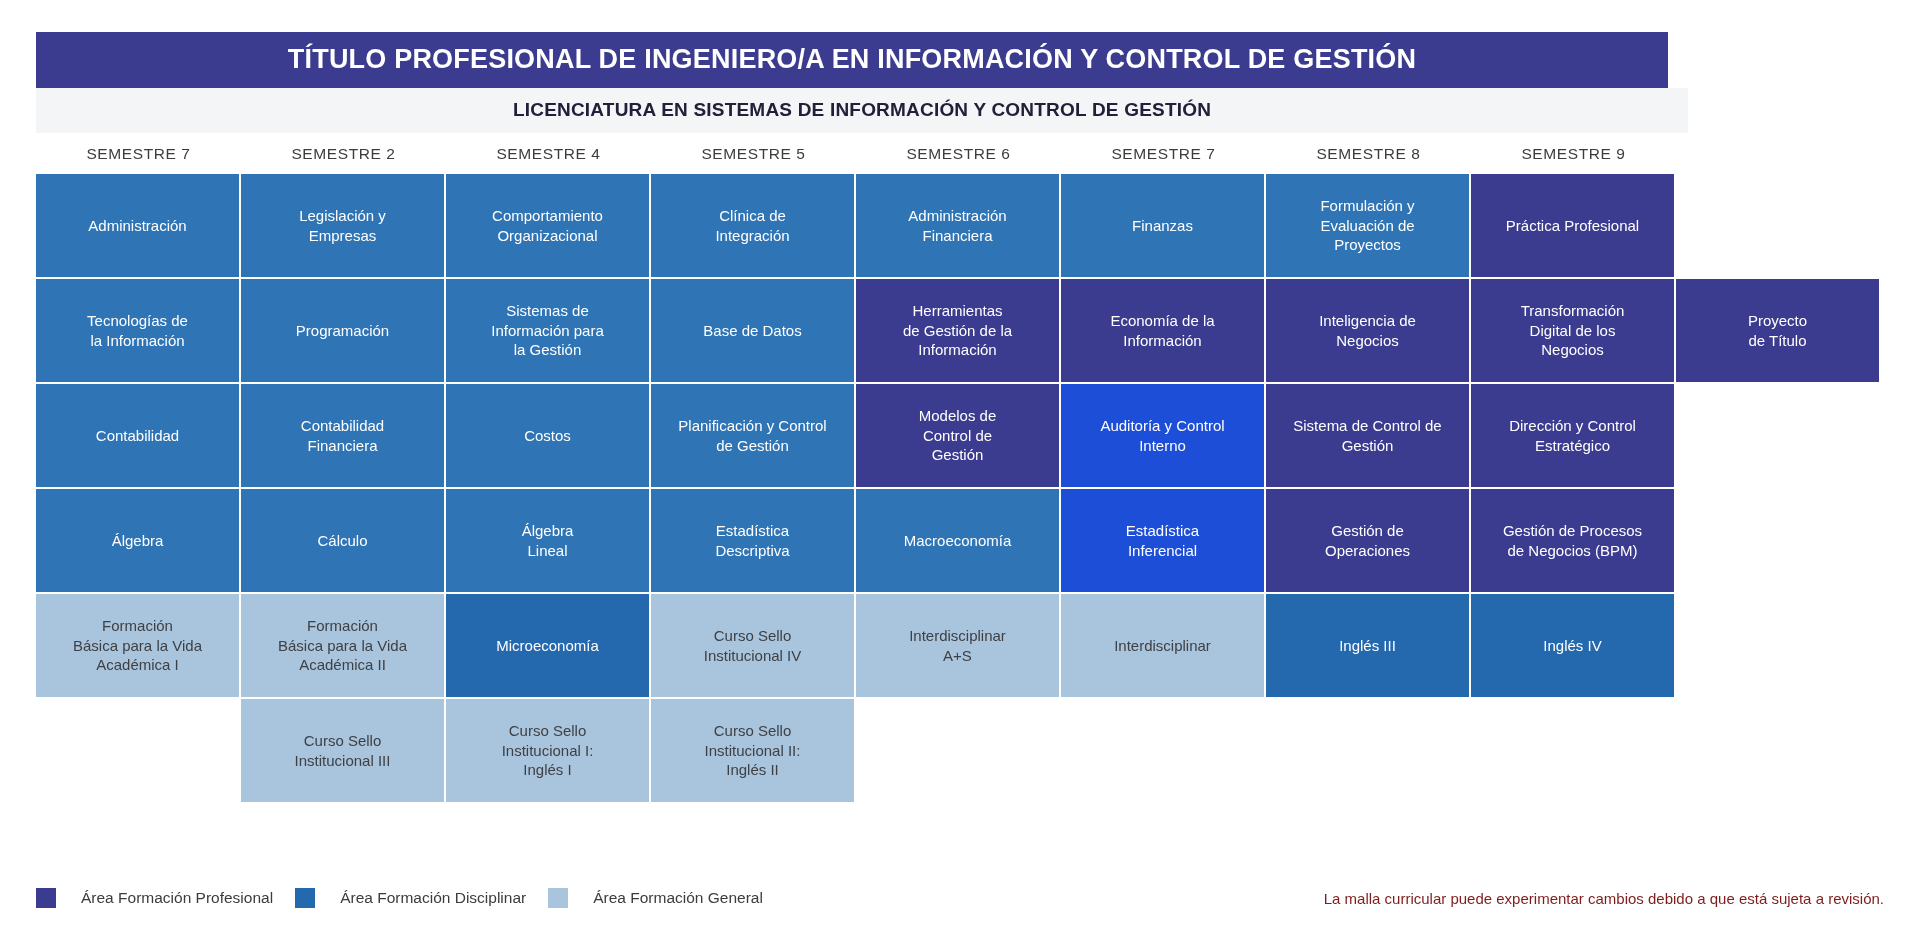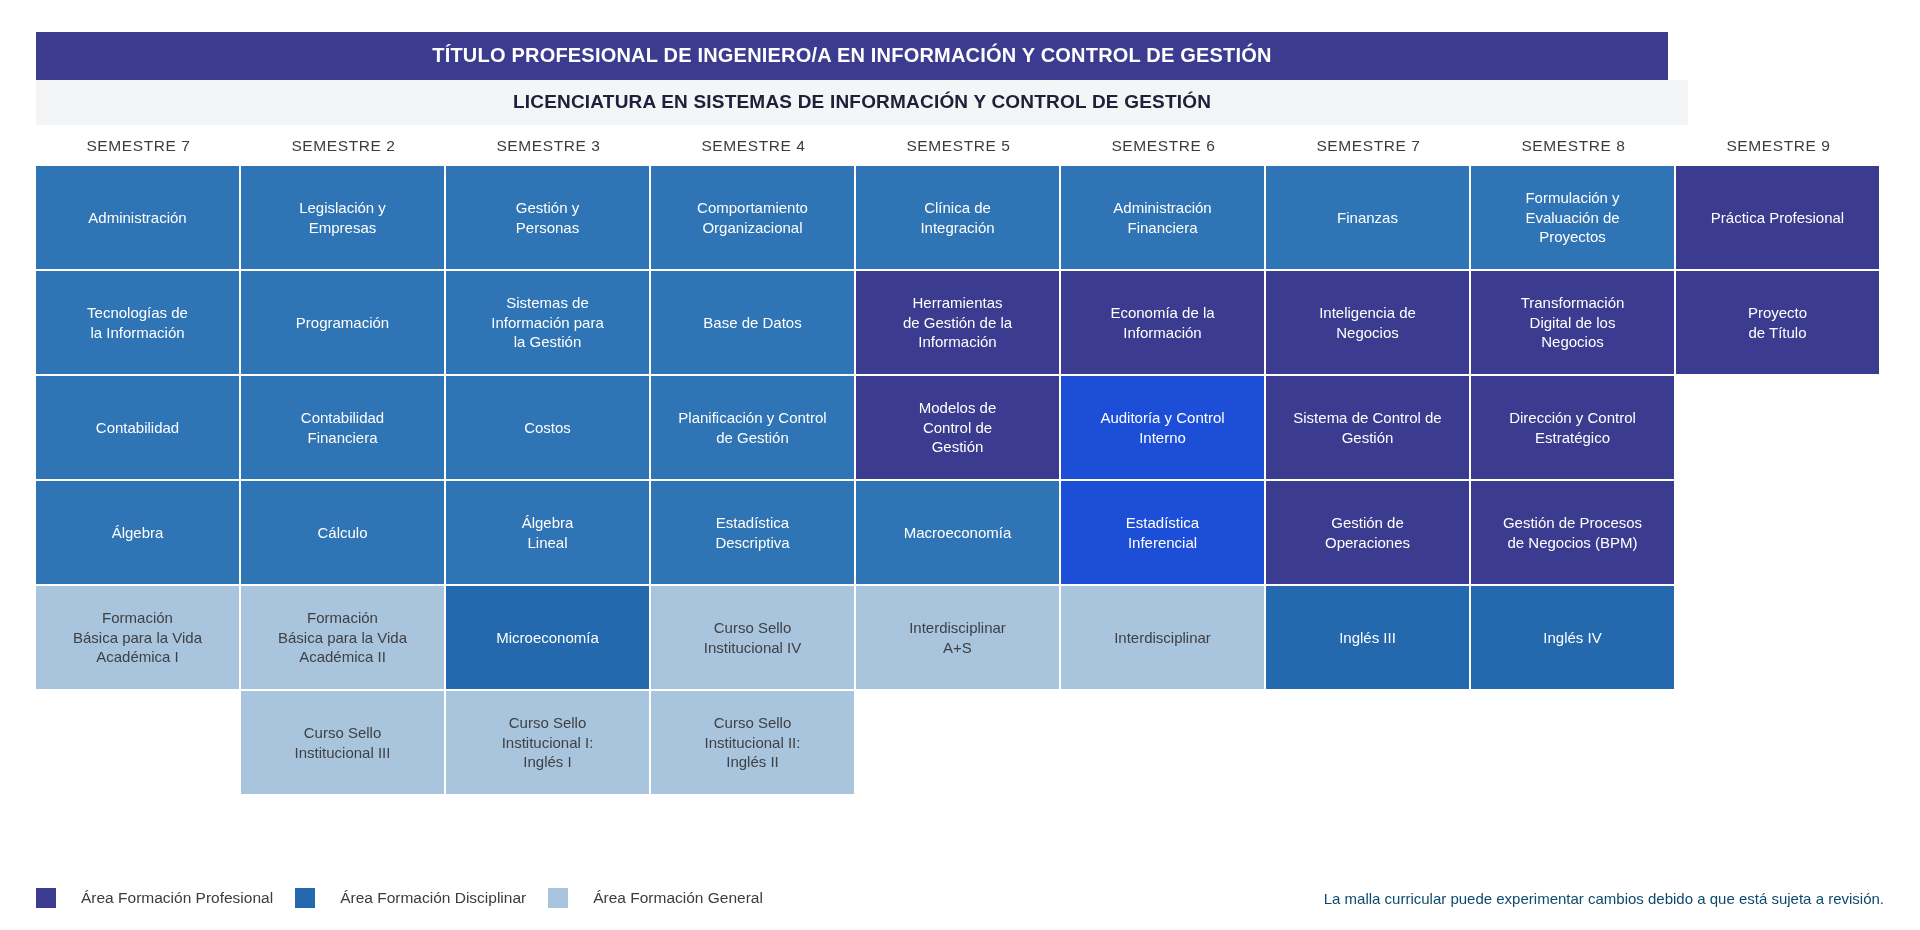--- a/index.html
+++ b/index.html
@@ -14,21 +14,21 @@
     width: 1920px; height: 930px;
     padding: 0;
   }
 
   
   .banner-wrap { padding: 32px 36px 0 36px; }
   .title-bar {
     background: #3b3b8f;
     color: #ffffff;
     text-align: center;
-    font-size: 20px;
+    font-size: 27px;
     font-weight: bold;
     letter-spacing: .2px;
     padding: 12px 10px 13px 10px;
     width: 1632px;
   }
   .subtitle-bar {
     background: #f4f5f7;
     color: #20203a;
     text-align: center;
     font-size: 19px;
@@ -89,49 +89,47 @@
     left: 36px; right: 36px;
     bottom: 22px;
     display: flex;
     align-items: center;
     justify-content: space-between;
   }
   .legend { display: flex; align-items: center; gap: 8px; }
   .legend-item { display: flex; align-items: center; gap: 25px; margin-right: 14px; }
   .swatch { width: 20px; height: 20px; display: block; }
   .legend-label { font-size: 15.5px; color: #3c3c3c; }
-  .disclaimer { font-size: 15px; color: #0c4a6e; }
+  .disclaimer { font-size: 15px; color: #7f1d1d; }
 </style>
 </head>
 <body>
 
 <div id="root">
 
   <div class="banner-wrap">
     <div class="title-bar">TÍTULO PROFESIONAL DE INGENIERO/A EN INFORMACIÓN Y CONTROL DE GESTIÓN</div>
     <div class="subtitle-bar">LICENCIATURA EN SISTEMAS DE INFORMACIÓN Y CONTROL DE GESTIÓN</div>
   </div>
 
   <div class="grid">
     <div class="head-row" id="head-row">
         <div class="head-cell">SEMESTRE 7</div>
         <div class="head-cell">SEMESTRE 2</div>
-        <div class="head-cell">SEMESTRE 3</div>
         <div class="head-cell">SEMESTRE 4</div>
         <div class="head-cell">SEMESTRE 5</div>
         <div class="head-cell">SEMESTRE 6</div>
         <div class="head-cell">SEMESTRE 7</div>
         <div class="head-cell">SEMESTRE 8</div>
         <div class="head-cell">SEMESTRE  9</div>
       </div>
     <div class="body-rows" id="body-rows">
         <div class="row">
           <div class="cell disc">Administración</div>
           <div class="cell disc">Legislación y<br>Empresas</div>
-          <div class="cell disc">Gestión y<br>Personas</div>
           <div class="cell disc">Comportamiento<br>Organizacional</div>
           <div class="cell disc">Clínica de<br>Integración</div>
           <div class="cell disc">Administración<br>Financiera</div>
           <div class="cell disc">Finanzas</div>
           <div class="cell disc">Formulación y<br>Evaluación de<br>Proyectos</div>
           <div class="cell prof">Práctica Profesional</div>
         </div>
         <div class="row">
           <div class="cell disc">Tecnologías de<br>la Información</div>
           <div class="cell disc">Programación</div>

